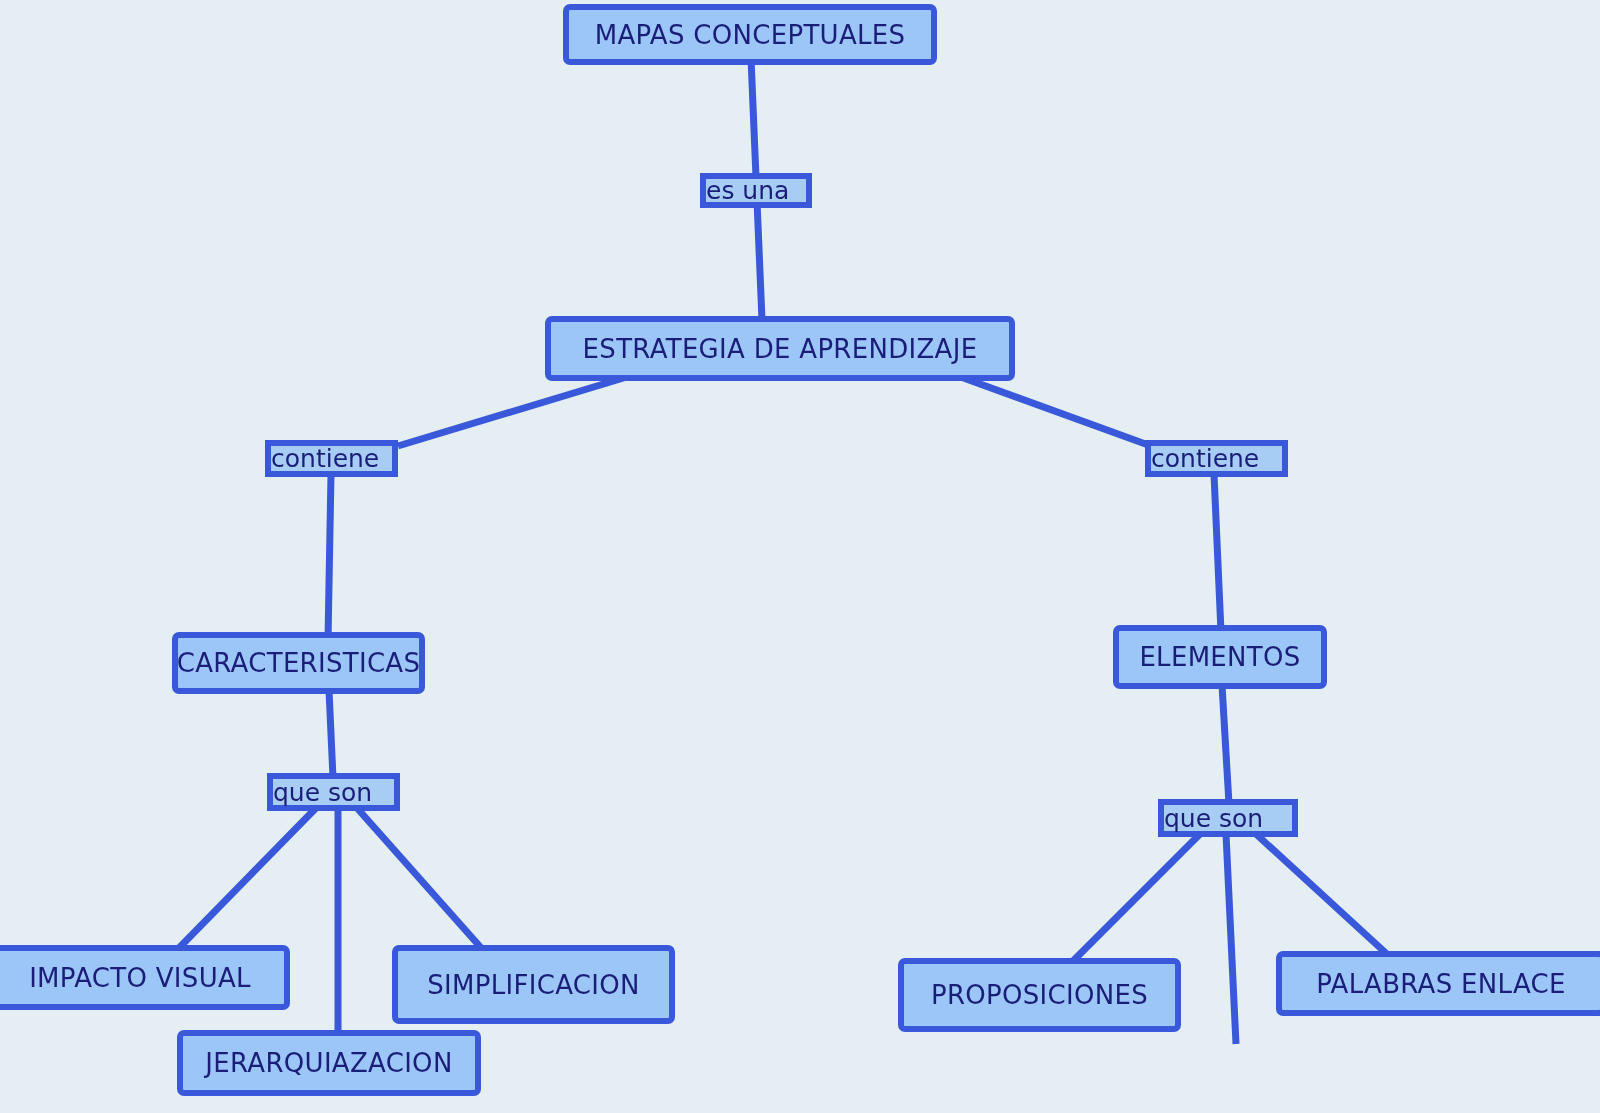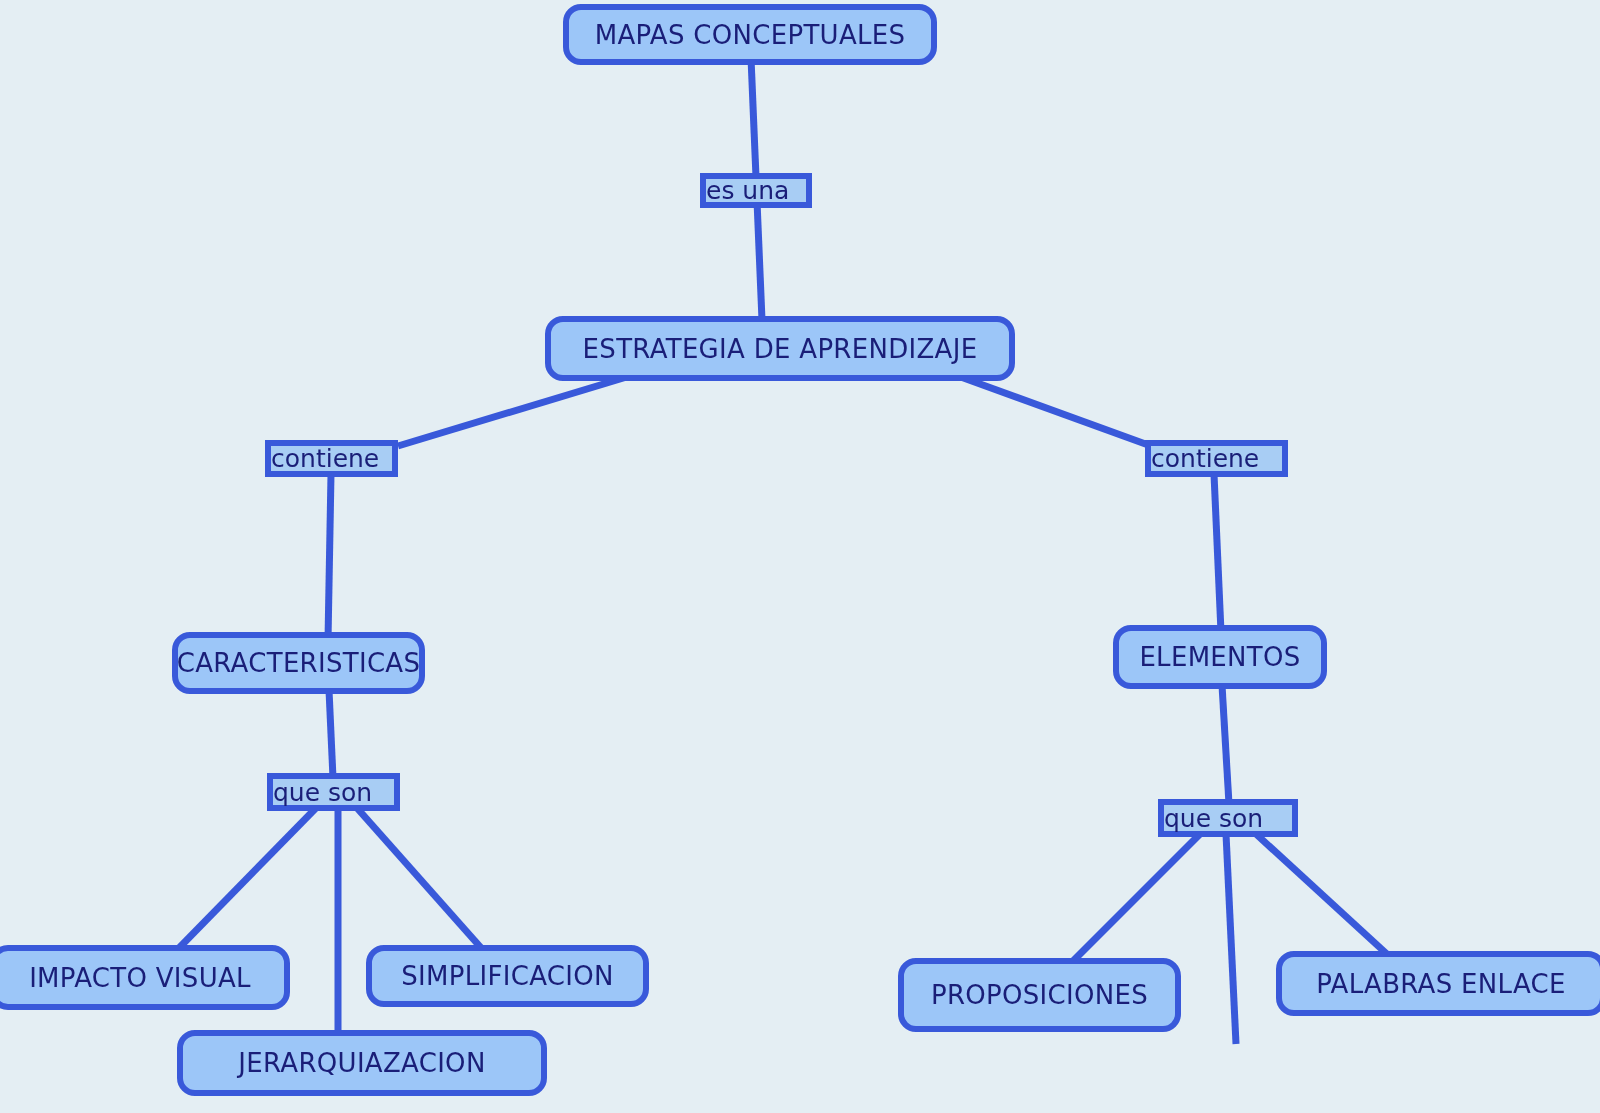--- a/index.html
+++ b/index.html
@@ -34,21 +34,21 @@
     stroke-width: 7;
     stroke-linecap: butt;
   }
   .node {
     position: absolute;
     display: flex;
     align-items: center;
     justify-content: center;
     background: var(--node-fill);
     border: 6px solid var(--node-border);
-    border-radius: 18px;
+    border-radius: 7px;
     color: var(--text);
     font-size: 26px;
     line-height: 1;
     white-space: nowrap;
     letter-spacing: 0.3px;
   }
   .link-label {
     position: absolute;
     display: flex;
     align-items: center;
@@ -94,22 +94,22 @@
   <div class="node" style="left:172px; top:632px; width:253px; height:62px;">CARACTERISTICAS</div>
 
   <div class="node" style="left:1113px; top:625px; width:214px; height:64px;">ELEMENTOS</div>
 
   <div class="link-label" style="left:267px; top:773px; width:133px; height:38px;">que son</div>
 
   <div class="link-label" style="left:1158px; top:799px; width:140px; height:38px;">que son</div>
 
   <div class="node" style="left:-10px; top:945px; width:300px; height:65px;">IMPACTO VISUAL</div>
 
-  <div class="node" style="left:366px; top:945px; width:283px; height:62px;text-align:center;">SIMPLIFICACION</div>
+  <div class="node" style="left:392px; top:945px; width:283px; height:79px;text-align:center;">SIMPLIFICACION</div>
 
-  <div class="node" style="left:177px; top:1030px; width:370px; height:66px;">JERARQUIAZACION</div>
+  <div class="node" style="left:177px; top:1030px; width:304px; height:66px;">JERARQUIAZACION</div>
 
   <div class="node" style="left:898px; top:958px; width:283px; height:74px;">PROPOSICIONES</div>
 
 
   <div class="node" style="left:1276px; top:951px; width:330px; height:65px;">PALABRAS ENLACE</div>
 
 </div>
 
 </body></html>

